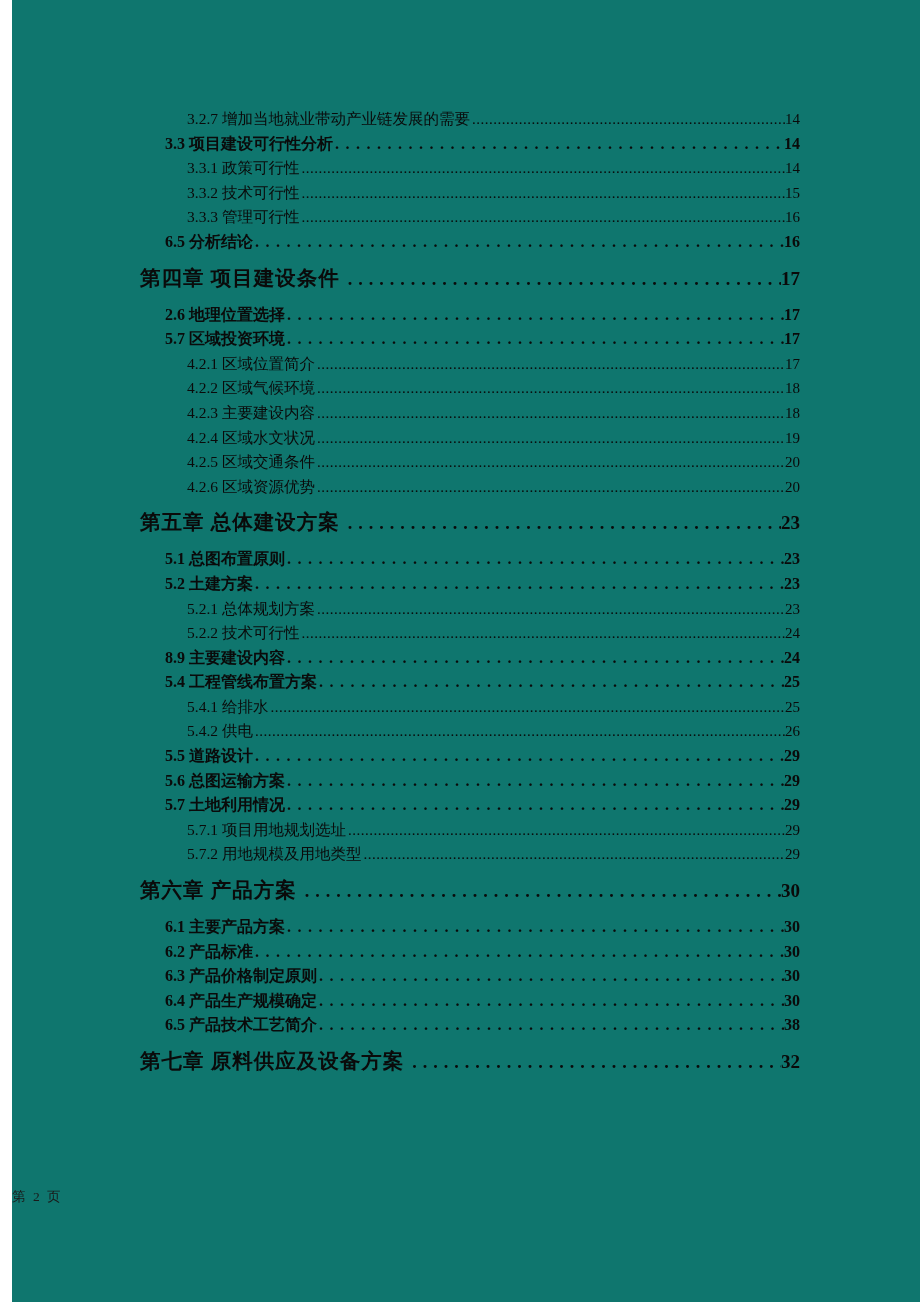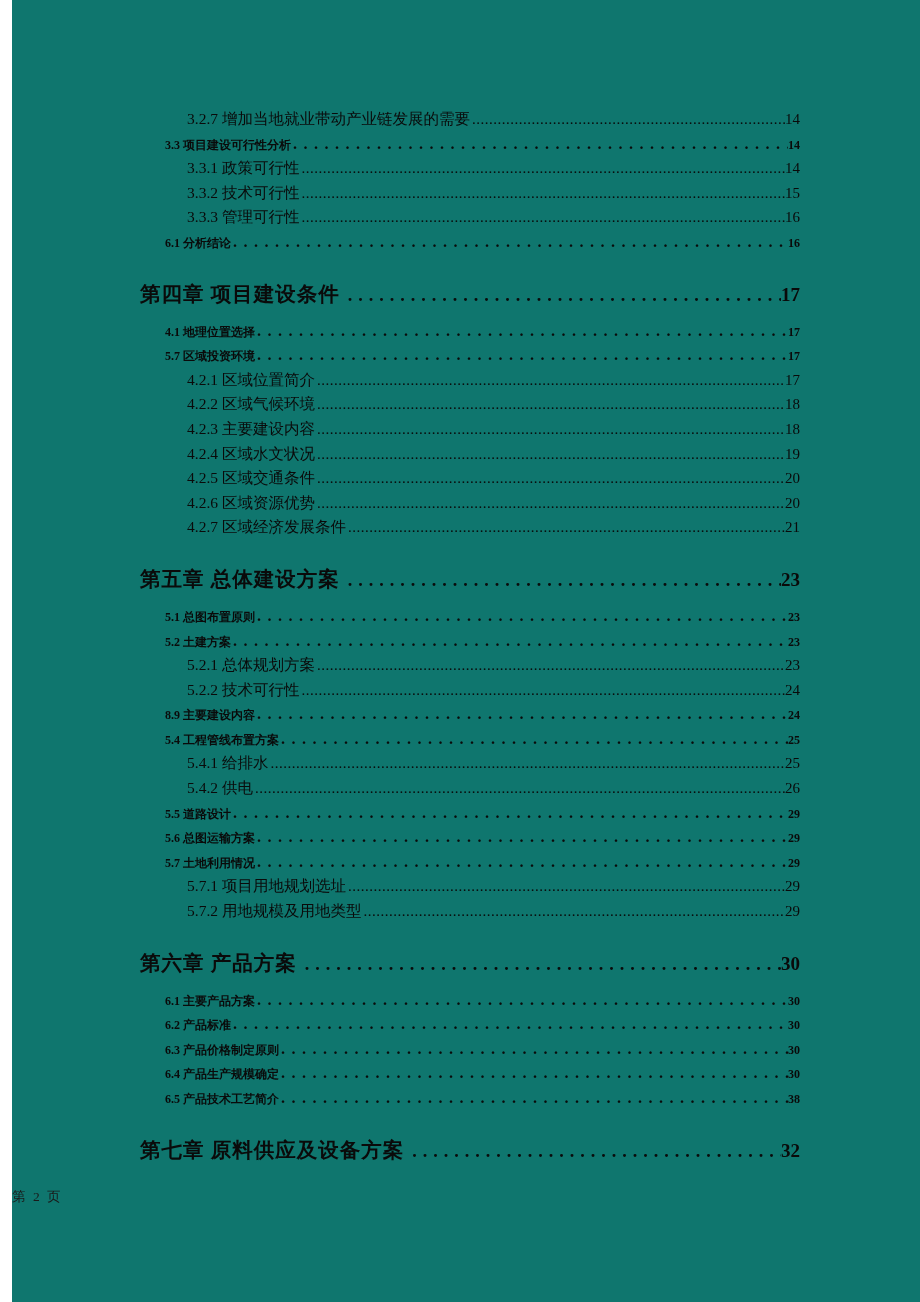--- a/index.html
+++ b/index.html
@@ -17,21 +17,21 @@
     width: 920px; height: 1302px;
     background: #0f766e;
   }
   .toc {
     padding: 107px 132px 0 128px;
   }
   .toc-row {
     display: flex;
     align-items: baseline;
     height: 24.6px;
-    font-size: 12px;
+    font-size: 16px;
     line-height: 24.6px;
   }
   .toc-row .entry-label { white-space: nowrap; }
   .toc-row .leader {
     flex: 1;
     overflow: hidden;
     white-space: nowrap;
     min-width: 16px;
     margin-left: 2px;
   }
@@ -39,21 +39,21 @@
     content: "..................................................................................................................................................................................................";
   }
   .toc-row .entry-page { white-space: nowrap; }
 
   
   .toc-row.l1 {
     height: 30px;
     line-height: 30px;
     font-size: 20.5px;
     font-weight: bold;
-    margin-top: 24px;
+    margin-top: 8px;
     margin-bottom: 10px;
   }
   .toc-row.l1 .entry-label { letter-spacing: 1px; }
   .toc-row.l1 .leader { margin-left: 8px; }
   .toc-row.l1 .leader::after { letter-spacing: 6px; font-size: 18px; }
   .toc-row.l1 .entry-page { font-size: 19px; }
 
   
   .toc-row.l2 {
     font-weight: bold;
@@ -105,31 +105,31 @@
     <span class="entry-label">3.3.2 技术可行性</span>
     <span class="leader"></span>
     <span class="entry-page">15</span>
   </div>
       <div class="toc-row l3">
     <span class="entry-label">3.3.3 管理可行性</span>
     <span class="leader"></span>
     <span class="entry-page">16</span>
   </div>
       <div class="toc-row l2">
-    <span class="entry-label">6.1 分析结论</span>
+    <span class="entry-label">6.5 分析结论</span>
     <span class="leader"></span>
     <span class="entry-page">16</span>
   </div>
       <div class="toc-row l1">
     <span class="entry-label">第四章 项目建设条件</span>
     <span class="leader"></span>
     <span class="entry-page">17</span>
   </div>
       <div class="toc-row l2">
-    <span class="entry-label">4.1 地理位置选择</span>
+    <span class="entry-label">2.6 地理位置选择</span>
     <span class="leader"></span>
     <span class="entry-page">17</span>
   </div>
       <div class="toc-row l2">
     <span class="entry-label">5.7 区域投资环境</span>
     <span class="leader"></span>
     <span class="entry-page">17</span>
   </div>
       <div class="toc-row l3">
     <span class="entry-label">4.2.1 区域位置简介</span>
@@ -153,25 +153,20 @@
   </div>
       <div class="toc-row l3">
     <span class="entry-label">4.2.5 区域交通条件</span>
     <span class="leader"></span>
     <span class="entry-page">20</span>
   </div>
       <div class="toc-row l3">
     <span class="entry-label">4.2.6 区域资源优势</span>
     <span class="leader"></span>
     <span class="entry-page">20</span>
-  </div>
-      <div class="toc-row l3">
-    <span class="entry-label">4.2.7 区域经济发展条件</span>
-    <span class="leader"></span>
-    <span class="entry-page">21</span>
   </div>
       <div class="toc-row l1">
     <span class="entry-label">第五章 总体建设方案</span>
     <span class="leader"></span>
     <span class="entry-page">23</span>
   </div>
       <div class="toc-row l2">
     <span class="entry-label">5.1 总图布置原则</span>
     <span class="leader"></span>
     <span class="entry-page">23</span>

